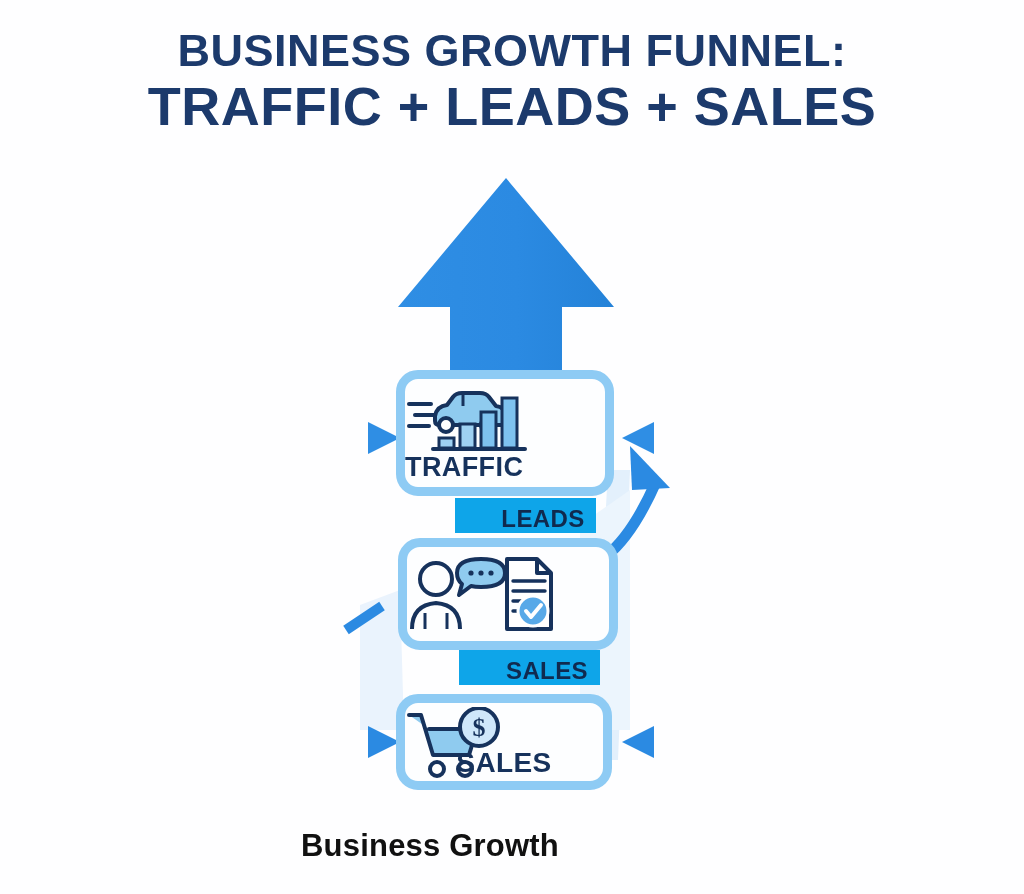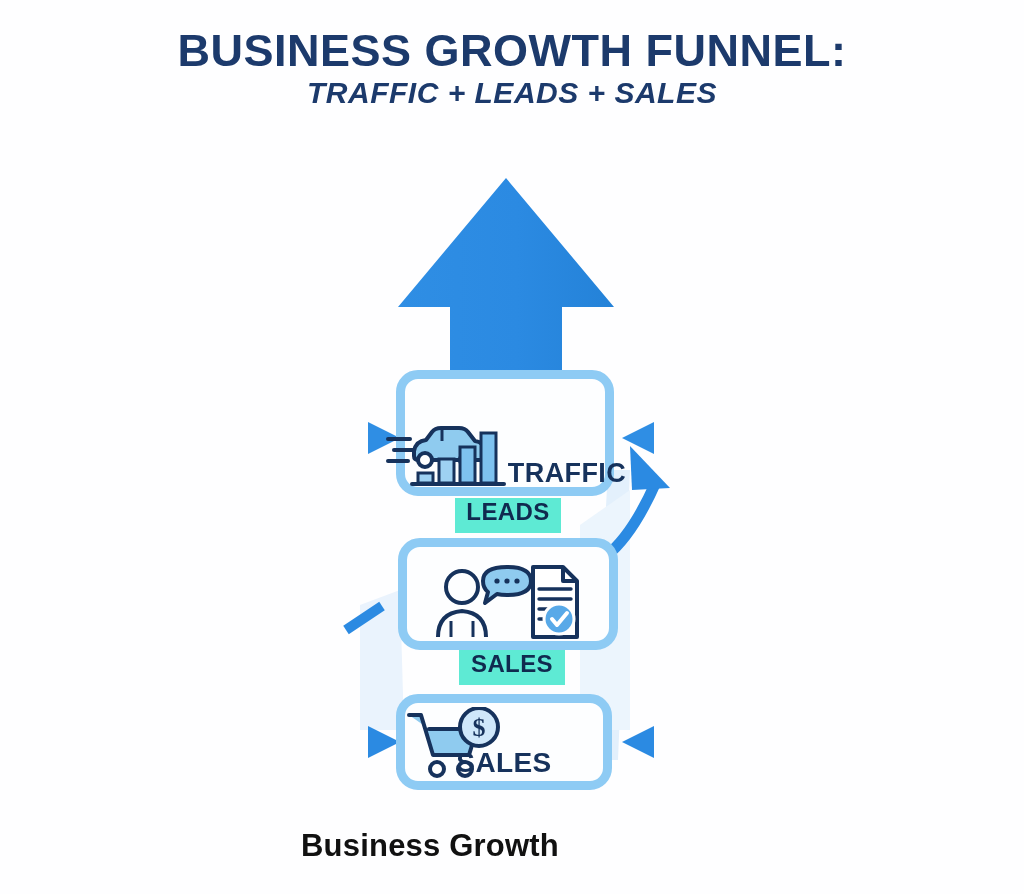--- a/index.html
+++ b/index.html
@@ -34,22 +34,21 @@
   .title-line {
     display: block;
     color: #1c3a6c;
     font-family: "Liberation Sans", sans-serif;
     font-weight: bold;
     font-size: 45px;
     letter-spacing: 0.5px;
     white-space: nowrap;
   }
   .title-line.l2 {
-    font-size: 30px;
-    font-style: italic;
+    font-size: 54px;
   }
 
   
   .big-arrow {
     position: absolute;
     left: 396px;
     top: 175px;
     width: 220px;
     height: 210px;
   }
@@ -73,22 +72,22 @@
   }
 
   
   .stage-box {
     position: absolute;
     background: #fdfeff;
     border: 9px solid #8ecbf4;
     border-radius: 22px;
     box-sizing: border-box;
     display: flex;
-    flex-direction: row;
-    align-items: flex-end;
+    flex-direction: column;
+    align-items: flex-start;
     justify-content: center;
   }
   .box-traffic {
     left: 396px;
     top: 370px;
     width: 218px;
     height: 126px;
   }
   .box-leads {
     left: 398px;
@@ -128,28 +127,29 @@
     left: 0;
     right: 0;
     bottom: 4px;
     text-align: center;
     font-size: 28px;
   }
 
   
   .banner-chip {
     position: absolute;
-    background: #5eead4;
+    background: #0ea5e9;
     display: flex;
-    align-items: flex-start;
+    align-items: flex-end;
     justify-content: center;
     color: #102a4f;
     font-family: "Liberation Sans", sans-serif;
     font-weight: bold;
     letter-spacing: 0.4px;
+    padding-left: 35px;
   }
   .chip-leads {
     left: 455px;
     top: 498px;
     width: 106px;
     height: 35px;
     font-size: 24px;
   }
   .chip-sales {
     left: 459px;

